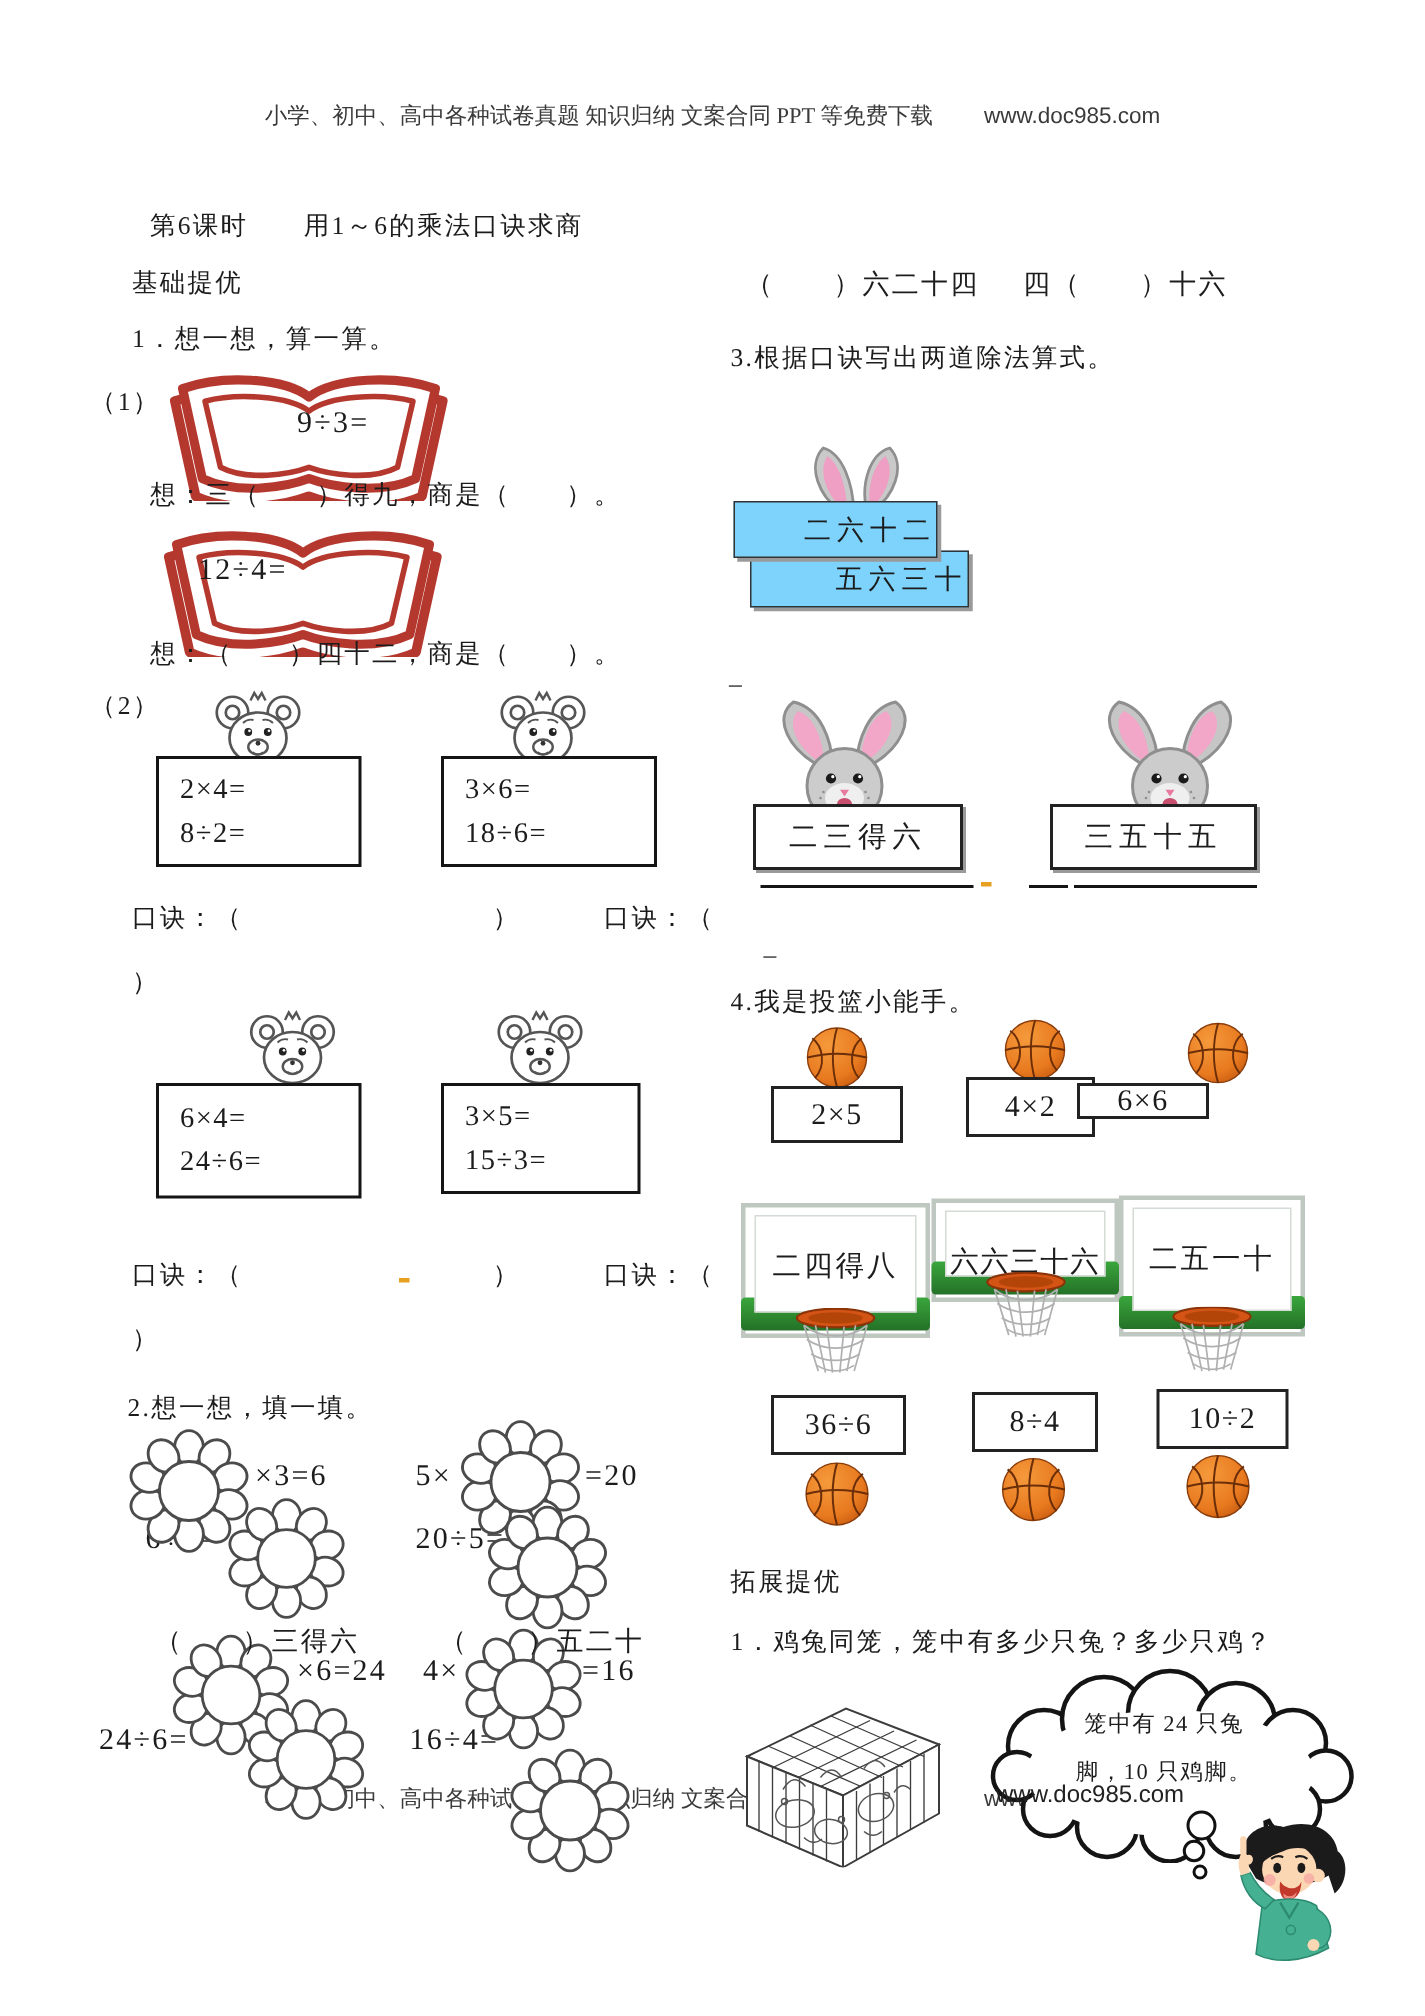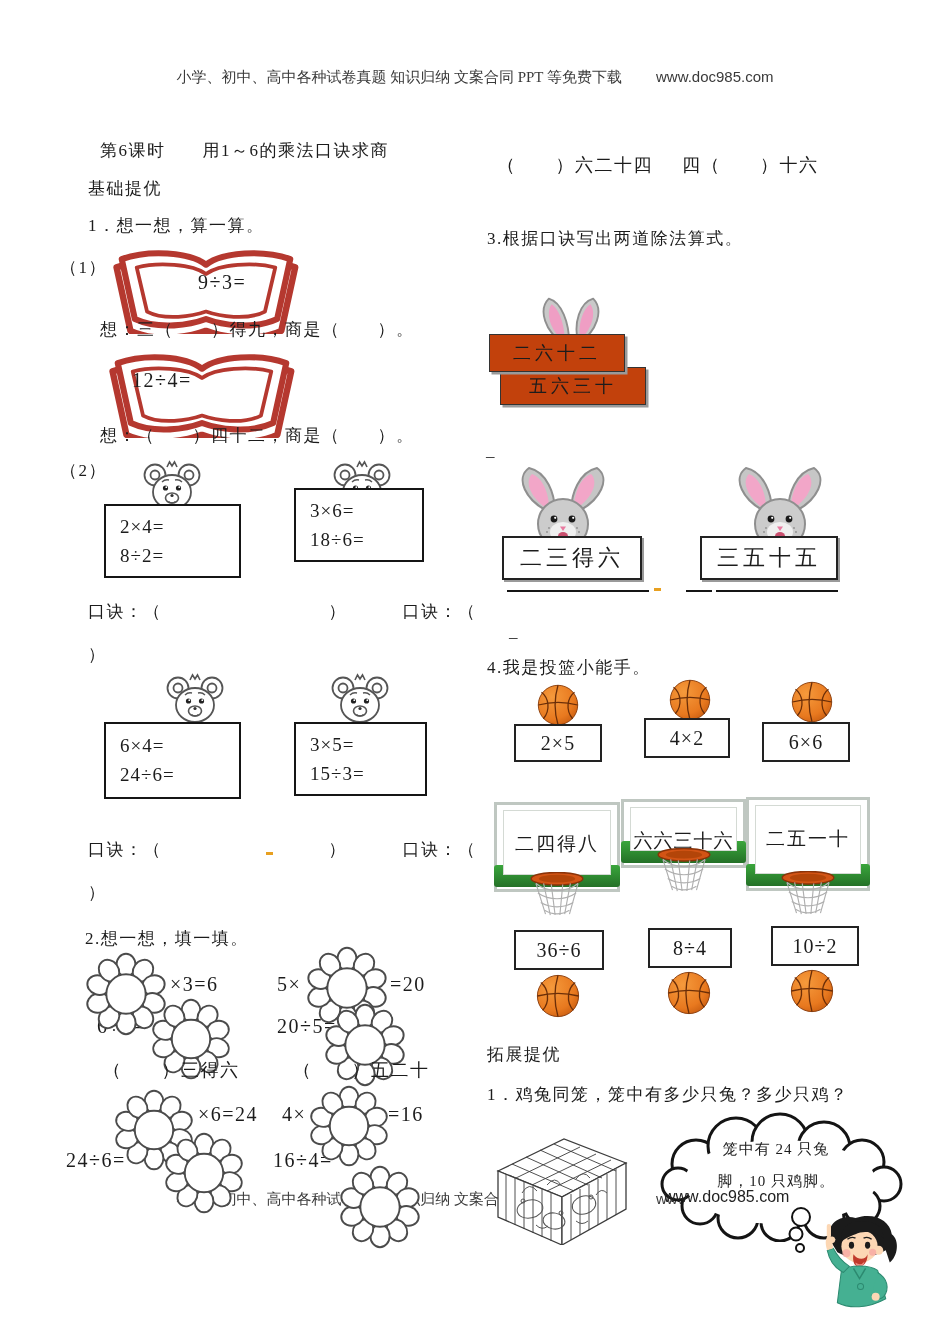--- a/index.html
+++ b/index.html
@@ -1,31 +1,31 @@
 <!DOCTYPE html>
 <html><head>
 <meta charset="utf-8">
 <style>
   html,body{margin:0;padding:0;}
   body{width:950px;height:1344px;position:relative;background:#ffffff;overflow:hidden;
        font-family:"Liberation Serif","DejaVu Serif",serif;color:#1c1c1c;}
   .abs{position:absolute;}
   .txt{white-space:pre;letter-spacing:1.5px;z-index:1;}
-  .f15{font-size:15px;} .f17{font-size:17px;} .f18{font-size:18px;} .f20{font-size:20px;}
+  .f15{font-size:15px;} .f17{font-size:17px;} .f18{font-size:18px;margin-top:24px;} .f20{font-size:20px;}
   .gray{color:#3a3a3a;}
   .sans{font-family:"Liberation Sans","DejaVu Sans",sans-serif;}
   .board{border:2.5px solid #151515;background:#fff;box-sizing:border-box;
          display:flex;flex-direction:column;justify-content:center;gap:7px;padding-left:14px;z-index:2;}
   .board div{font-size:19px;letter-spacing:1px;}
   .exprbox{border:2px solid #222;background:#fff;box-sizing:border-box;display:flex;align-items:center;
            justify-content:center;font-size:20px;letter-spacing:1px;z-index:2;}
-  .card{border:1.5px solid #333;background:#c2410c;box-sizing:border-box;display:flex;align-items:center;
-        justify-content:center;font-size:18px;letter-spacing:4px;box-shadow:2.5px 2.5px 0 #9a9a9a;}
+  .card{border:1.5px solid #333;background:#7dd3fc;box-sizing:border-box;display:flex;align-items:center;
+        justify-content:flex-end;font-size:18px;letter-spacing:4px;box-shadow:2.5px 2.5px 0 #9a9a9a;}
   .rboard{border:2px solid #222;background:#fff;box-sizing:border-box;display:flex;align-items:center;
-          justify-content:center;font-size:22px;letter-spacing:4px;box-shadow:2px 2px 0 #9a9a9a;z-index:2;}
+          justify-content:center;font-size:19px;letter-spacing:4px;box-shadow:2px 2px 0 #9a9a9a;z-index:2;}
   .uline{background:#151515;height:2px;z-index:1;}
   .odash{background:#e8a020;height:3px;z-index:1;}
   .hoopboard{background:#fff;border:3px solid #bfc7c1;box-sizing:border-box;z-index:2;}
   .hb-green{position:absolute;left:-3px;right:-3px;bottom:2px;height:22px;
             background:linear-gradient(#3aa63c,#247127);border-radius:3px;}
   .hb-panel{position:absolute;left:6px;right:6px;top:5px;bottom:14px;background:#fff;border:1.5px solid #d4dad4;}
   .hb-text{position:absolute;left:0;right:0;top:26px;text-align:center;font-size:19px;letter-spacing:2px;}
   .hb-net{position:absolute;left:50%;transform:translateX(-50%);bottom:-27px;width:58px;height:44px;}
   .art{z-index:2;}
   .footerline{left:0;width:950px;text-align:center;z-index:0;}
@@ -236,21 +236,21 @@
 <svg class="abs" style="left:142px;top:460px;width:60px;height:54px">
     <use href="#sym-mouse"></use>
   </svg>
 <div class="abs board" style="left:104px;top:504px;width:137px;height:74px">
   <div>2×4=</div>
   <div>8÷2=</div>
 </div>
 <svg class="abs" style="left:332px;top:460px;width:60px;height:54px">
     <use href="#sym-mouse"></use>
   </svg>
-<div class="abs board" style="left:294px;top:488px;width:130px;height:74px">
+<div class="abs board" style="left:294px;top:504px;width:144px;height:74px">
   <div>3×6=</div>
   <div>18÷6=</div>
 </div>
 <div class="abs txt f17" style="left:88px;top:600px">口诀：（　　　　　　　　　）　　　口诀：（</div>
 <div class="abs txt f17" style="left:88px;top:643px">）</div>
 
 <svg class="abs" style="left:165px;top:673px;width:60px;height:54px">
     <use href="#sym-mouse"></use>
   </svg>
 <div class="abs board" style="left:104px;top:722px;width:137px;height:77px">
@@ -350,21 +350,21 @@
   </svg>
 <svg class="abs" style="left:790px;top:680px;width:44px;height:44px">
     <use href="#sym-ball"></use>
   </svg>
 <div class="abs exprbox" style="left:514px;top:724px;width:88px;height:38px">
   <span>2×5</span>
 </div>
 <div class="abs exprbox" style="left:644px;top:718px;width:86px;height:40px">
   <span>4×2</span>
 </div>
-<div class="abs exprbox" style="left:762px;top:722px;width:88px;height:40px">
+<div class="abs exprbox" style="left:718px;top:722px;width:88px;height:24px">
   <span>6×6</span>
 </div>
 
 <div class="abs hoopboard" style="left:494px;top:802px;width:126px;height:90px">
   <div class="hb-green"></div>
   <div class="hb-panel"></div>
   <div class="hb-text">二四得八</div>
   <svg class="hb-net" viewBox="0 0 60 46">
       <use href="#sym-net"></use>
     </svg>

